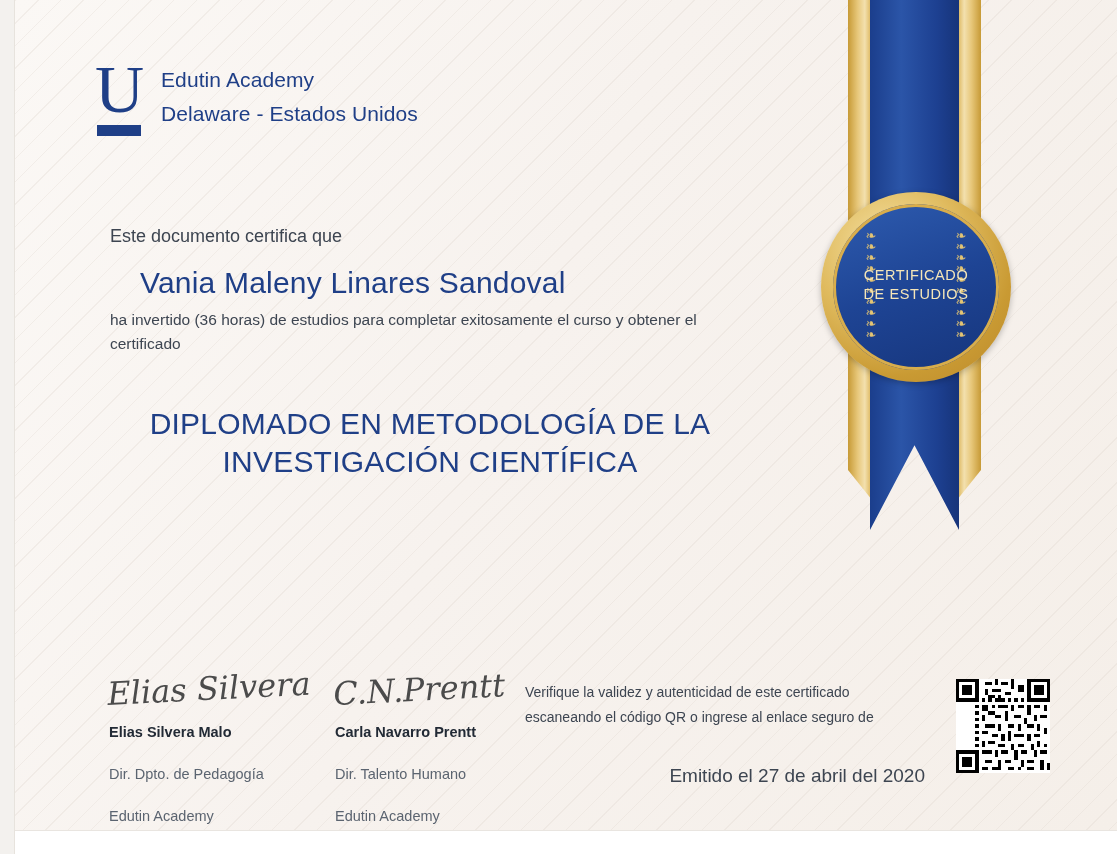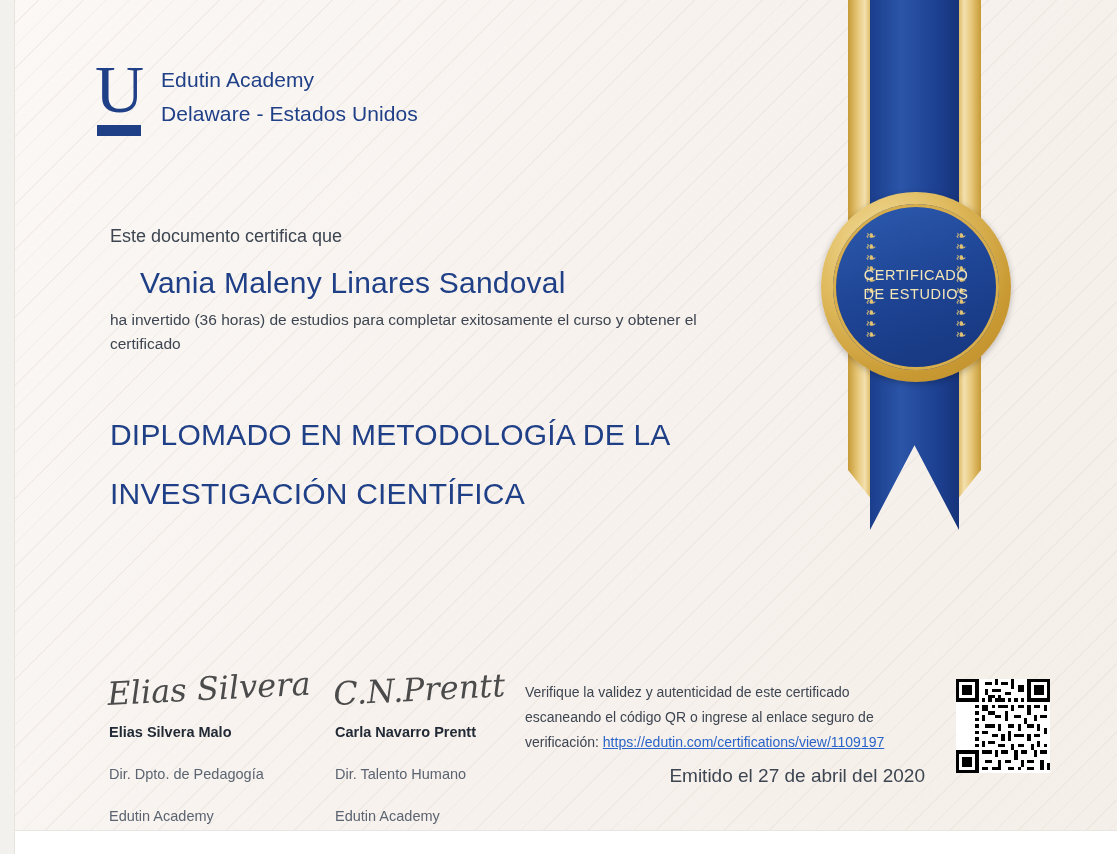--- a/index.html
+++ b/index.html
@@ -133,23 +133,24 @@
     font-size: 15.5px;
     line-height: 24px;
     color: #3d4551;
   }
   .course-title {
     position: absolute;
     left: 95px;
     top: 405px;
     width: 640px;
     font-size: 30px;
-    line-height: 59px;
+    line-height: 38px;
     color: #1f3f87;
     letter-spacing: .2px;
+    text-align: center;
   }
 
   
   .ribbon {
     position: absolute;
     left: 833px;
     top: 0;
     width: 133px;
     height: 530px;
   }
@@ -361,21 +362,20 @@
     <div class="sig-block sig-2">
       <div class="sig-script">C.N.Prentt</div>
       <div class="sig-name">Carla Navarro Prentt</div>
       <div class="sig-role">Dir. Talento Humano</div>
       <div class="sig-org">Edutin Academy</div>
     </div>
 
     <div class="verify">
       <div>Verifique la validez y autenticidad de este certificado</div>
       <div>escaneando el código QR o ingrese al enlace seguro de</div>
-      <div><span>verificación: </span><a href="#">https://edutin.com/certifications/view/1109197</a></div>
     </div>
 
     <div class="issued">Emitido el 27 de abril del 2020</div>
 
     <div class="qr">
       <svg width="94" height="94" viewBox="0 0 29 29" shape-rendering="crispEdges" aria-hidden="true">
         <rect width="29" height="29" fill="#ffffff"></rect>
         <g fill="#000000">
 
           <rect x="0" y="0" width="7" height="1"></rect>

